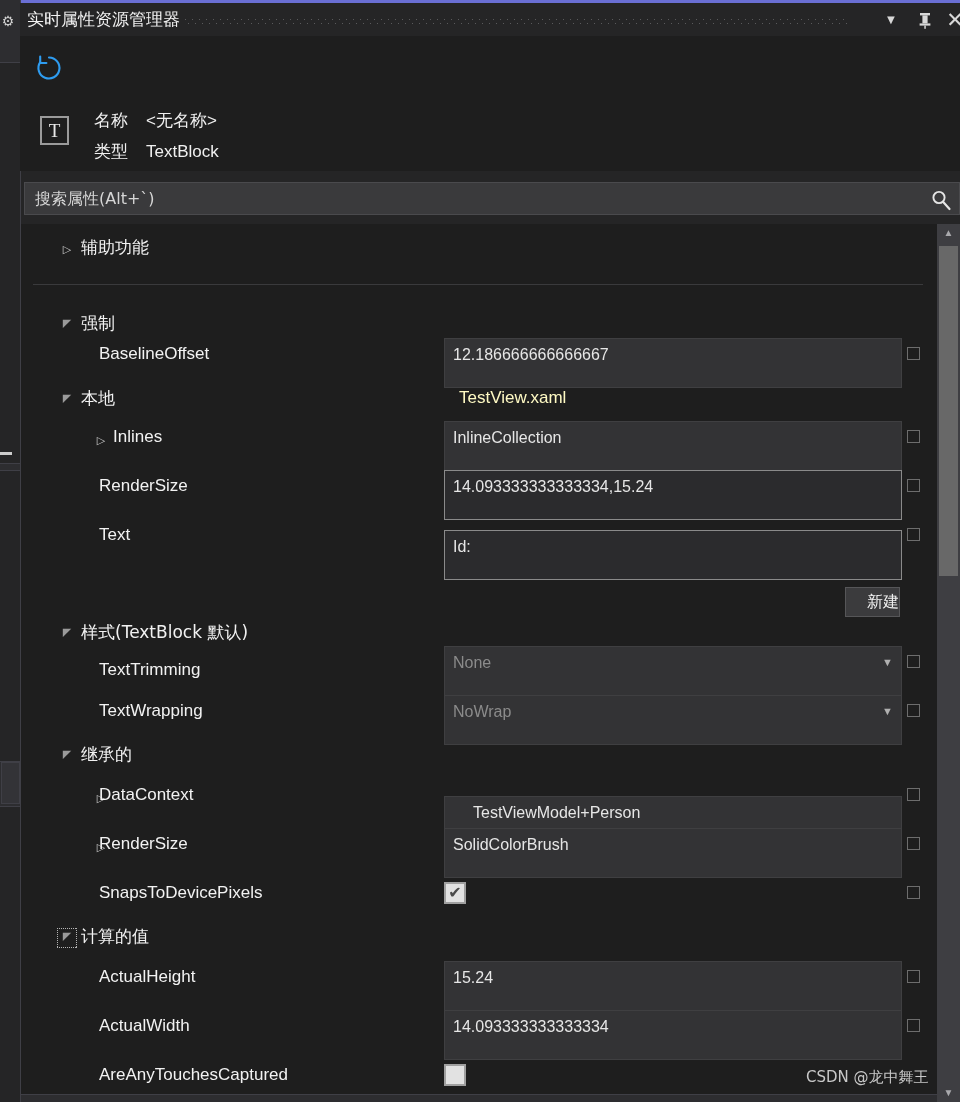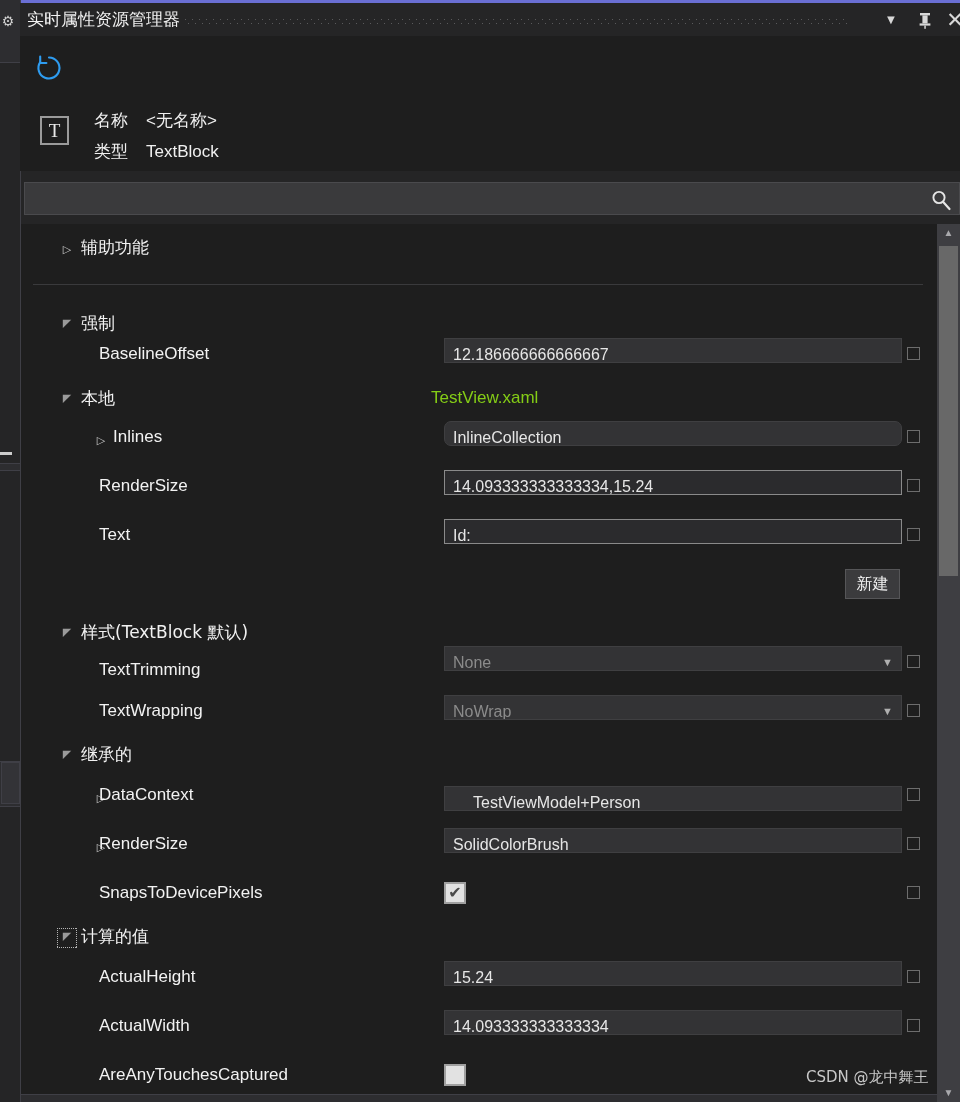--- a/index.html
+++ b/index.html
@@ -119,34 +119,34 @@
     font-size: 11px; line-height: 16px; text-align: center;
   }
   .expander.focusring { outline: 1px dotted #b4b4b4; outline-offset: 1px; }
   .plabel {
     position: absolute; font-size: 17px; color: #f2f2f2; white-space: nowrap;
     font-family: "DejaVu Sans", sans-serif;
   }
   .plabel.en { font-family: "Liberation Sans", sans-serif; }
 
   .vfield {
-    position: absolute; left: 423px; width: 458px; height: 25px;
+    position: absolute; left: 423px; width: 458px; height: 50px;
     background: #333335; border: 1px solid #3f3f41; box-sizing: border-box;
     color: #e6e6e6; font-size: 16px; line-height: 31px; padding-left: 8px;
     white-space: nowrap; overflow: hidden;
     font-family: "Liberation Sans", sans-serif;
   }
   .vfield.active { background: #2b2b2d; border-color: #8a8a8a; }
   .vfield.combo  { background: #333335; border-color: #3f3f41; color: #8b8b8b; }
   .combo-arrow {
     position: absolute; right: 8px; top: 0; height: 31px; line-height: 31px;
     color: #b0b0b0; font-size: 11px;
   }
   .vlink {
-    position: absolute; left: 410px; font-size: 17px; color: #84cc16;
+    position: absolute; left: 438px; font-size: 17px; color: #fef9c3;
     font-family: "Liberation Sans", sans-serif; white-space: nowrap;
   }
   .marker {
     position: absolute; left: 886px; width: 13px; height: 13px;
     border: 1px solid #6d6d6d; box-sizing: border-box; background: transparent;
   }
   .cbox {
     position: absolute; left: 423px; width: 22px; height: 22px;
     background: #e2e2e2; border: 2px solid #a0a0a0; box-sizing: border-box;
     color: #4a4a4a; font-size: 16px; line-height: 18px; text-align: center;
@@ -230,20 +230,21 @@
     <div class="type-badge">T</div>
     <div class="hdr-row hdr-name">
       <span class="k">名称</span><span class="v">&lt;无名称&gt;</span>
     </div>
     <div class="hdr-row hdr-type">
       <span class="k">类型</span><span class="v">TextBlock</span>
     </div>
   </div>
 
   <div class="searchbar">
+    <input class="search-input" type="text" placeholder="搜索属性(Alt+`)" style="">
     <div class="search-icon">
       <svg width="24" height="24" viewBox="0 0 24 24">
         <circle cx="10" cy="9.5" r="5.6" fill="none" stroke="#e5e5e5" stroke-width="1.9"></circle>
         <line x1="14" y1="13.8" x2="20.5" y2="21" stroke="#e5e5e5" stroke-width="2.2" stroke-linecap="round"></line>
       </svg>
     </div>
   </div>
 
   <div class="listwrap" id="proplist">
       <div class="prow" style="top: 5px;">
@@ -260,31 +261,31 @@
         <div class="marker" style="top: 10px;"></div>
       </div>
       <div class="prow" style="top: 156px;">
         <div class="expander" style="left: 38px; top: 12px; transform: rotate(180deg); color: rgb(154, 154, 154);">◢</div>
         <div class="plabel" style="left: 60px; top: 7px;">本地</div>
         <div class="vlink" style="top: 8px;">TestView.xaml</div>
       </div>
       <div class="prow" style="top: 196px;">
         <div class="expander" style="left: 72px; top: 12px;">▷</div>
         <div class="plabel en" style="left: 92px; top: 7px;">Inlines</div>
-        <div class="vfield" style="top: 1px; border-radius: 7px;">InlineCollection</div>
+        <div class="vfield" style="top: 1px;">InlineCollection</div>
         <div class="marker" style="top: 10px;"></div>
       </div>
       <div class="prow" style="top: 245px;">
         <div class="plabel en" style="left: 78px; top: 7px;">RenderSize</div>
         <div class="vfield active" style="top: 1px;">14.093333333333334,15.24</div>
         <div class="marker" style="top: 10px;"></div>
       </div>
       <div class="prow" style="top: 294px;">
         <div class="plabel en" style="left: 78px; top: 7px; text-align: center;">Text</div>
-        <div class="vfield active" style="top: 1px;">Id:</div>
+        <div class="vfield active" style="top: 12px;">Id:</div>
         <div class="marker" style="top: 10px;"></div>
       </div>
       <div class="prow" style="top: 390px;">
         <div class="expander" style="left: 38px; top: 12px; transform: rotate(180deg); color: rgb(154, 154, 154);">◢</div>
         <div class="plabel" style="left: 60px; top: 7px;">样式(TextBlock 默认)</div>
       </div>
       <div class="prow" style="top: 421px;">
         <div class="plabel en" style="left: 78px; top: 15px;">TextTrimming</div>
         <div class="vfield combo" style="top: 1px;">None<span class="combo-arrow">▼</span></div>
         <div class="marker" style="top: 10px;"></div>
@@ -294,21 +295,21 @@
         <div class="vfield combo" style="top: 1px;">NoWrap<span class="combo-arrow">▼</span></div>
         <div class="marker" style="top: 10px;"></div>
       </div>
       <div class="prow" style="top: 512px;">
         <div class="expander" style="left: 38px; top: 12px; transform: rotate(180deg); color: rgb(154, 154, 154);">◢</div>
         <div class="plabel" style="left: 60px; top: 7px;">继承的</div>
       </div>
       <div class="prow" style="top: 554px;">
         <div class="expander" style="left: 72px; top: 12px;">▷</div>
         <div class="plabel en" style="left: 78px; top: 7px;">DataContext</div>
-        <div class="vfield" style="top: 8px; padding-left: 28px;">TestViewModel+Person</div>
+        <div class="vfield" style="top: 18px; padding-left: 28px;">TestViewModel+Person</div>
         <div class="marker" style="top: 10px;"></div>
       </div>
       <div class="prow" style="top: 603px;">
         <div class="expander" style="left: 72px; top: 12px;">▷</div>
         <div class="plabel en" style="left: 78px; top: 7px;">RenderSize</div>
         <div class="vfield" style="top: 1px;">SolidColorBrush</div>
         <div class="marker" style="top: 10px;"></div>
       </div>
       <div class="prow" style="top: 652px;">
         <div class="plabel en" style="left: 78px; top: 7px;">SnapsToDevicePixels</div>
@@ -327,21 +328,21 @@
       <div class="prow" style="top: 785px;">
         <div class="plabel en" style="left: 78px; top: 7px;">ActualWidth</div>
         <div class="vfield" style="top: 1px;">14.093333333333334</div>
         <div class="marker" style="top: 10px;"></div>
       </div>
       <div class="prow" style="top: 834px;">
         <div class="plabel en" style="left: 78px; top: 7px;">AreAnyTouchesCaptured</div>
         <div class="cbox" style="top: 6px;"></div>
       </div>
       <div class="divider" style="top: 60px;"></div>
-      <div class="newbtn" style="top: 345px;">新建</div>
+      <div class="newbtn" style="top: 363px; text-align: right;">新建</div>
     </div>
 
   <div class="vscroll">
     <div class="vs-btn vs-up">▲</div>
     <div class="vs-thumb"></div>
     <div class="vs-btn vs-down">▼</div>
   </div>
 
   <div class="watermark">CSDN @龙中舞王</div>
   <div class="bottom-edge"></div>

